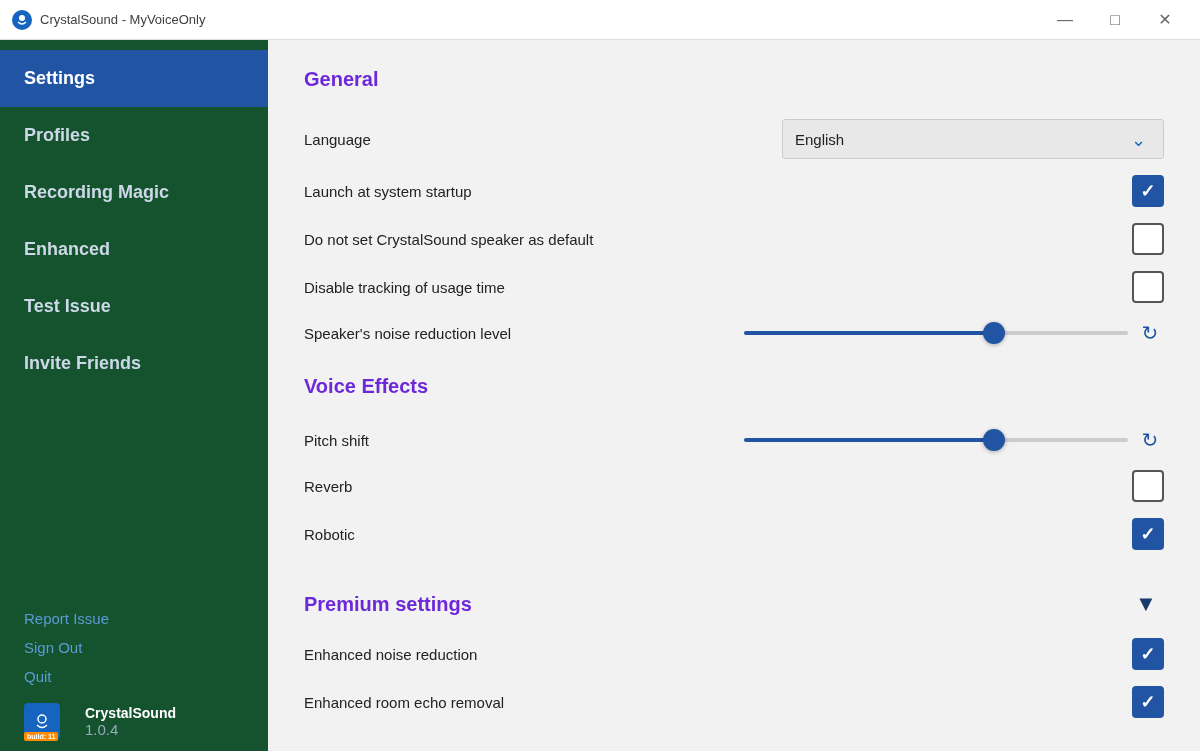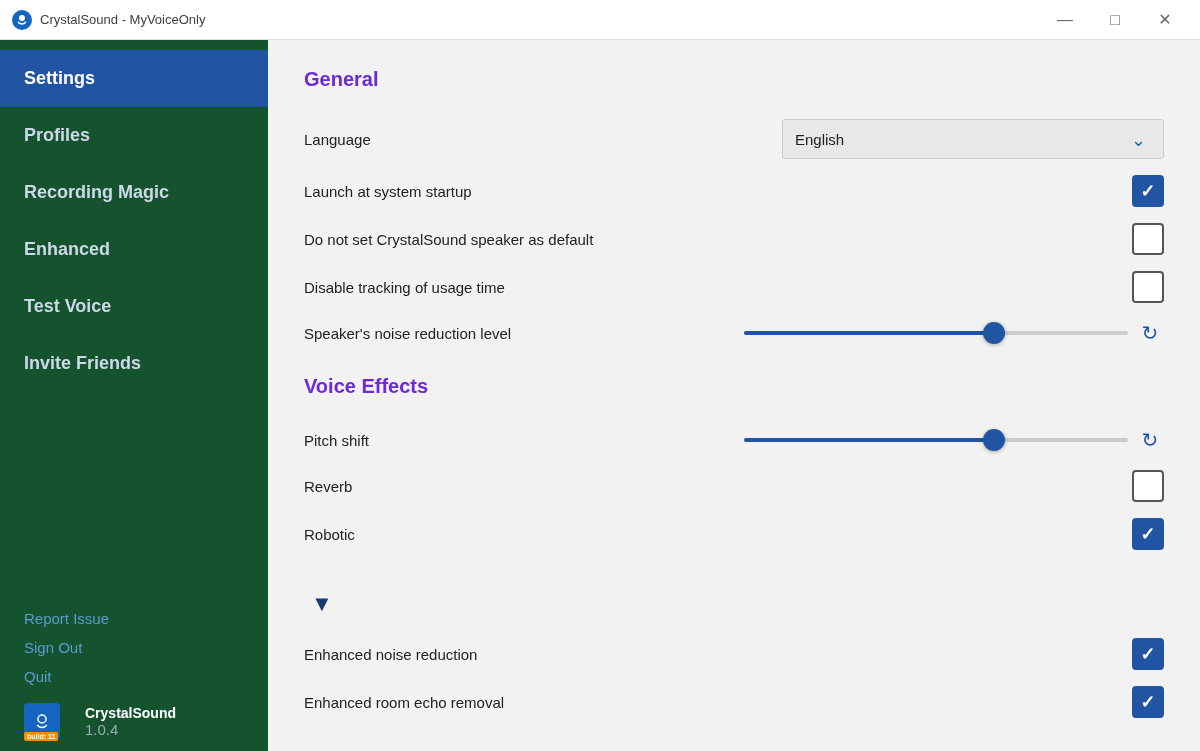--- a/index.html
+++ b/index.html
@@ -230,21 +230,21 @@
       <div class="sidebar-item">
         <span>Profiles</span>
       </div>
       <div class="sidebar-item">
         <span>Recording Magic</span>
       </div>
       <div class="sidebar-item">
         <span>Enhanced</span>
       </div>
       <div class="sidebar-item">
-        <span>Test Voice</span>
+        <span>Test Issue</span>
       </div>
       <div class="sidebar-item">
         <span>Invite Friends</span>
       </div>
     </div>
 
     <div class="sidebar-footer">
       <a class="sidebar-link">Report Issue</a>
       <a class="sidebar-link">Sign Out</a>
       <a class="sidebar-link">Quit</a>
@@ -320,20 +320,21 @@
       <span class="setting-label">Reverb</span>
       <div class="checkbox-custom"></div>
     </div>
 
     <div class="setting-row">
       <span class="setting-label">Robotic</span>
       <div class="checkbox-custom checked"></div>
     </div>
 
     <div class="setting-row section-gap">
+      <span class="section-title" style="margin-bottom:0;">Premium settings</span>
       <div class="checkbox-custom" style="border:none;background:none;width:36px;height:36px;">
         <span style="font-size:22px;color:#1a3a6b;">▼</span>
       </div>
     </div>
 
     <div class="setting-row">
       <span class="setting-label">Enhanced noise reduction</span>
       <div class="checkbox-custom checked"></div>
     </div>
 

